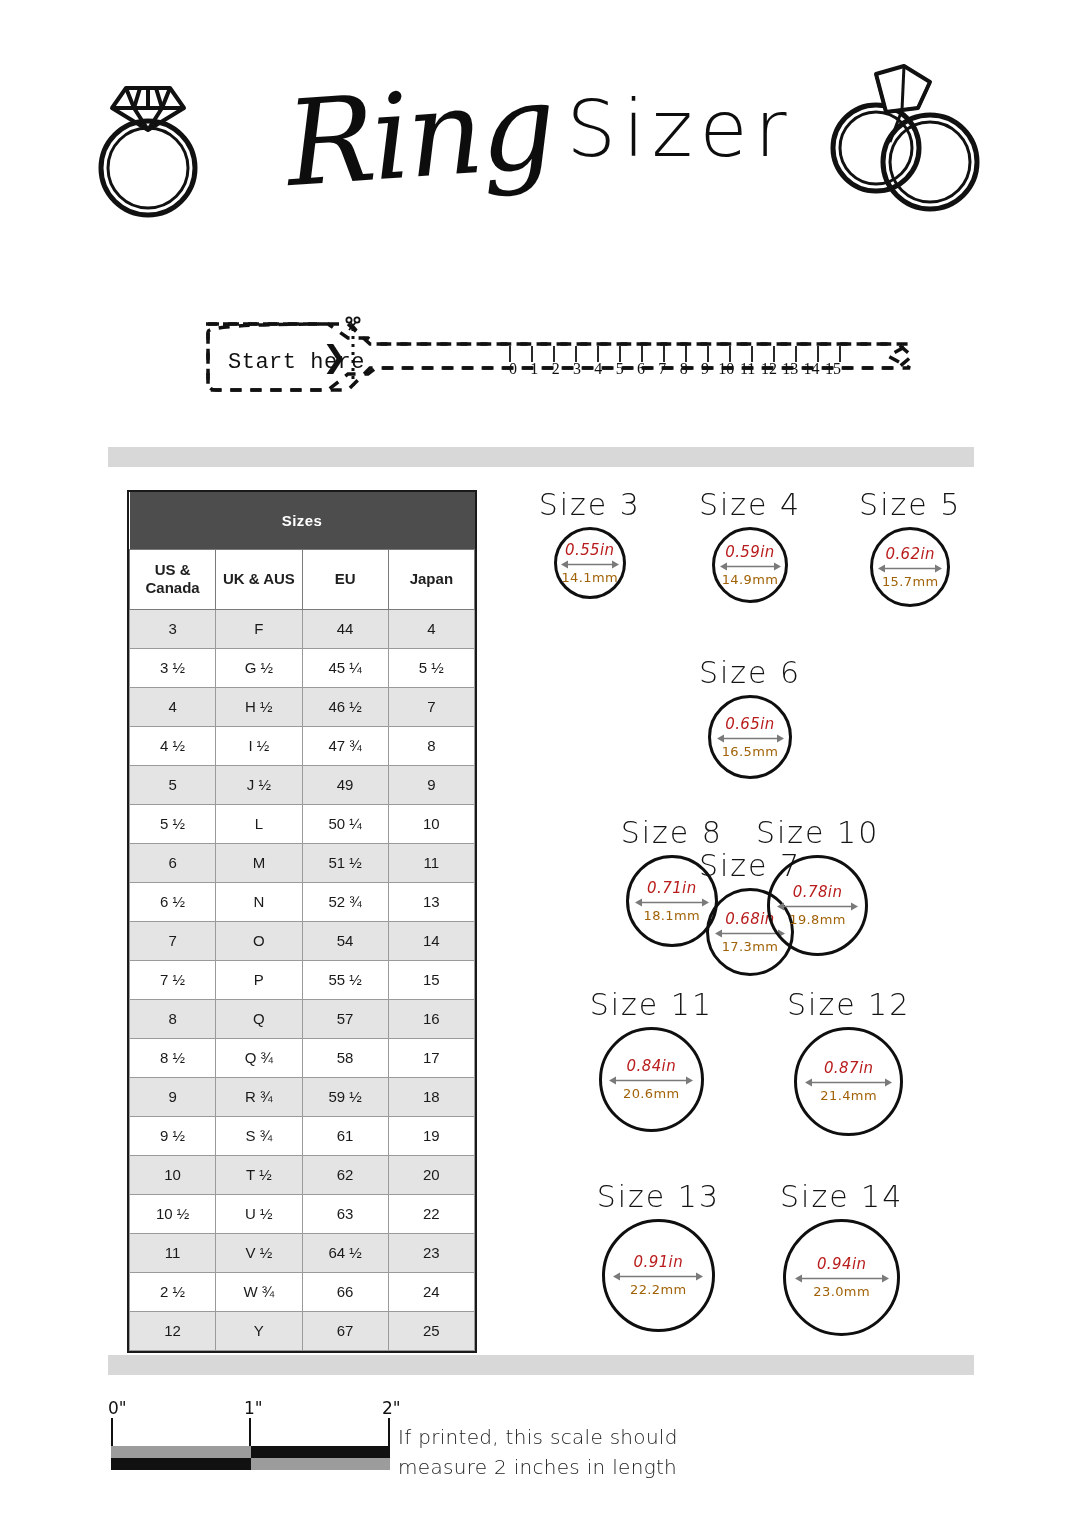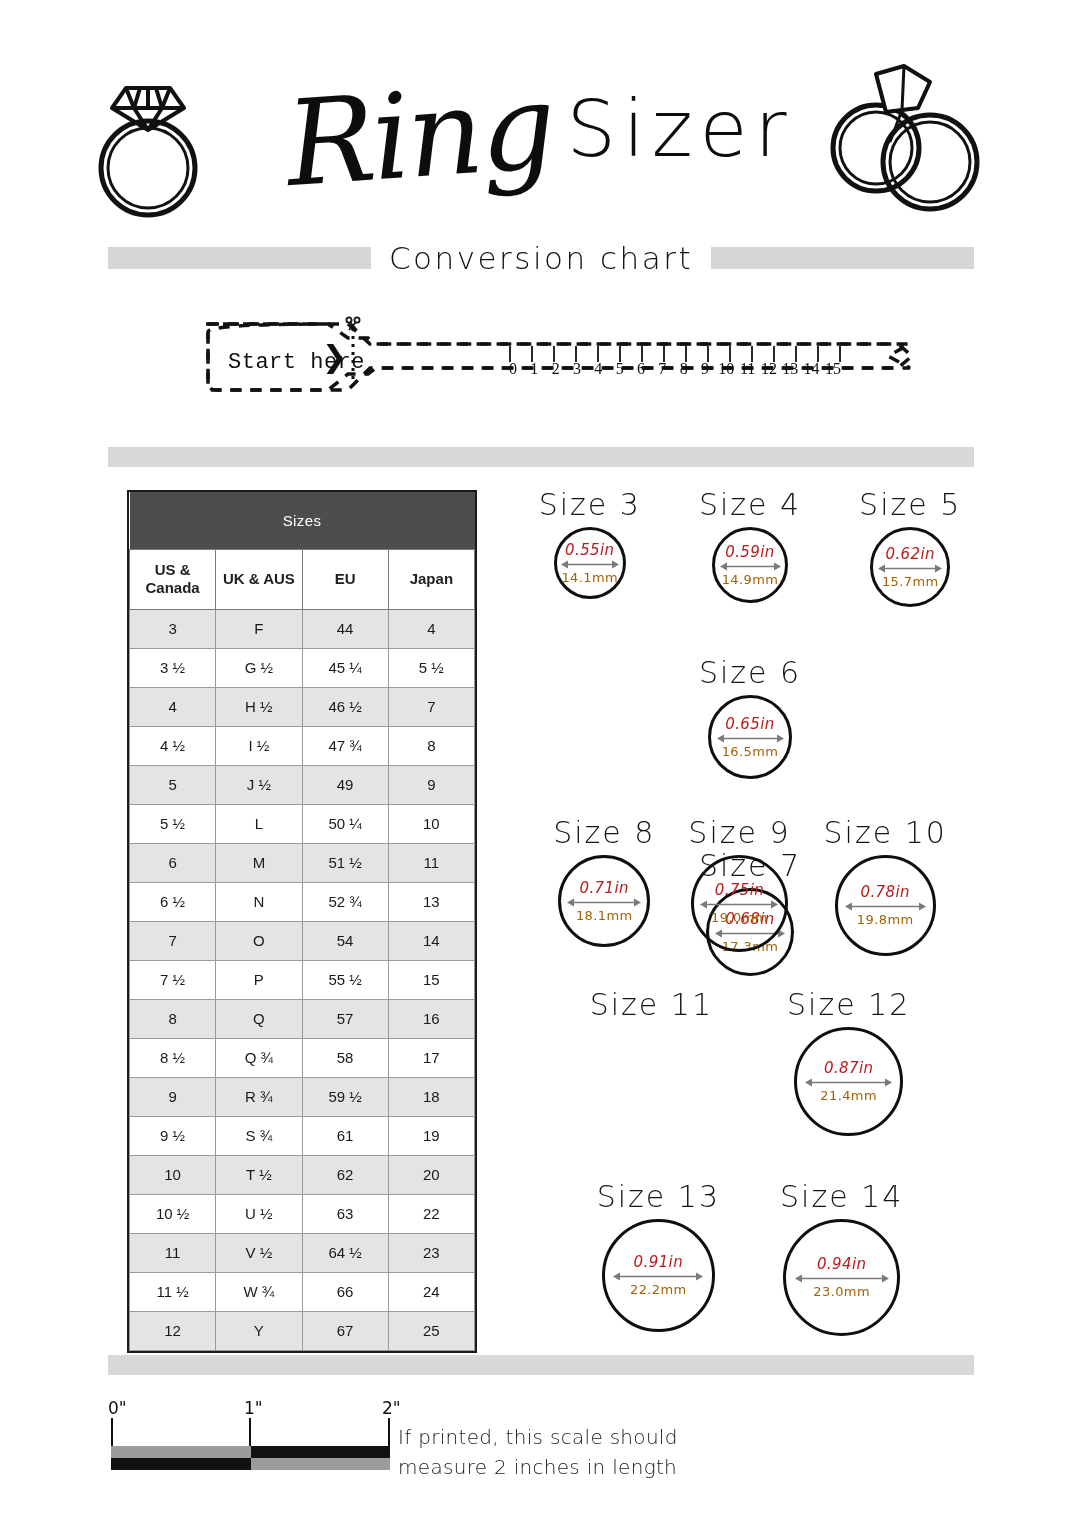--- a/index.html
+++ b/index.html
@@ -148,21 +148,21 @@
   }
   table.sizes {
     width: 100%;
     border-collapse: collapse;
     table-layout: fixed;
   }
   table.sizes th.title-cell {
     background: #4d4d4d;
     color: #ffffff;
     font-size: 15px;
-    font-weight: normal;
+    font-weight: bold;
     height: 57px;
     letter-spacing: 0.4px;
     text-align: center;
     border: none;
   }
   table.sizes th.col-head {
     background: #ffffff;
     color: #1f1f1f;
     font-size: 15px;
     font-weight: bold;
@@ -335,25 +335,20 @@
           <path d="M58 22 L68 60"></path>
           <path d="M86 14 L84 58"></path>
           <path d="M112 30 L100 56"></path>
           <path d="M68 60 L100 56"></path>
           <path d="M84 58 L72 90"></path>
         </g>
       </svg>
     </div>
   </div>
 
-  <div class="subtitle-row">
-    <div class="sub-bar"></div>
-    <div class="subtitle-text">Conversion chart</div>
-    <div class="sub-bar"></div>
-  </div>
 
   <div class="sizer-strip">
     <svg viewBox="0 0 720 100" width="720" height="100" style="position:absolute;left:0;top:0;">
       <path d="M8 18 L130 18 Q10 18 10 26 L10 76 Q10 84 18 84 L130 84
                L150 68 L170 68 L178 62 L712 62 L690 50 L712 38 L178 38 L170 32 L150 32 L130 18 Z" fill="none" stroke="#111" stroke-width="3.5" stroke-dasharray="11,9" stroke-linejoin="miter"></path>
       <path d="M10 18 L150 18 L172 38 L700 38 L714 50 L700 62 L172 62 L150 84 L10 84 Z" fill="none" stroke="#111" stroke-width="3.5" stroke-dasharray="11,9"></path>
       <line x1="155" y1="22" x2="155" y2="80" stroke="#111" stroke-width="3" stroke-dasharray="3,5"></line>
       <g transform="translate(155,20)">
         <circle cx="-4" cy="-6" r="2.6" fill="none" stroke="#111" stroke-width="1.8"></circle>
         <circle cx="4" cy="-6" r="2.6" fill="none" stroke="#111" stroke-width="1.8"></circle>
@@ -513,21 +508,21 @@
             <td>63</td>
             <td>22</td>
           </tr>
           <tr class="shade">
             <td>11</td>
             <td>V ½</td>
             <td>64 ½</td>
             <td>23</td>
           </tr>
           <tr class="plain">
-            <td>11 ½</td>
+            <td>2 ½</td>
             <td>W ¾</td>
             <td>66</td>
             <td>24</td>
           </tr>
           <tr class="shade">
             <td>12</td>
             <td>Y</td>
             <td>67</td>
             <td>25</td>
           </tr>
@@ -619,51 +614,48 @@
               <svg width="74" height="11" viewBox="0 0 74 11">
                 <line x1="5" y1="5.5" x2="69" y2="5.5" stroke="#7a7a7a" stroke-width="1.6"></line>
                 <path d="M0 5.5 L7 1.5 L7 9.5 Z" fill="#7a7a7a"></path>
                 <path d="M74 5.5 L67 1.5 L67 9.5 Z" fill="#7a7a7a"></path>
               </svg>
             </div>
             <div class="ring-mm">18.1mm</div>
           </div>
         </div>
         <div class="ring-item">
-          <div class="ring-size-label">Size 9</div>
-          <div class="ring-circle" style="width: 97px; height: 97px;">
-            <div class="ring-in">0.75in</div>
-            <div class="ring-arrow">
-              <svg width="78" height="11" viewBox="0 0 78 11">
-                <line x1="5" y1="5.5" x2="73" y2="5.5" stroke="#7a7a7a" stroke-width="1.6"></line>
-                <path d="M0 5.5 L7 1.5 L7 9.5 Z" fill="#7a7a7a"></path>
-                <path d="M78 5.5 L71 1.5 L71 9.5 Z" fill="#7a7a7a"></path>
-              </svg>
-            </div>
-            <div class="ring-mm">19.0mm</div>
-          </div>
-        </div>
-        <div class="ring-item">
           <div class="ring-size-label">Size 10</div>
           <div class="ring-circle" style="width: 101px; height: 101px;">
             <div class="ring-in">0.78in</div>
             <div class="ring-arrow">
               <svg width="81" height="11" viewBox="0 0 81 11">
                 <line x1="5" y1="5.5" x2="76" y2="5.5" stroke="#7a7a7a" stroke-width="1.6"></line>
                 <path d="M0 5.5 L7 1.5 L7 9.5 Z" fill="#7a7a7a"></path>
                 <path d="M81 5.5 L74 1.5 L74 9.5 Z" fill="#7a7a7a"></path>
               </svg>
             </div>
             <div class="ring-mm">19.8mm</div>
           </div>
         </div>
       </div>
       <div class="ring-row" style="top: 500px; gap: 74px;">
         <div class="ring-item">
           <div class="ring-size-label">Size 11</div>
+          <div class="ring-circle" style="width: 105px; height: 105px;">
+            <div class="ring-in">0.84in</div>
+            <div class="ring-arrow">
+              <svg width="84" height="11" viewBox="0 0 84 11">
+                <line x1="5" y1="5.5" x2="79" y2="5.5" stroke="#7a7a7a" stroke-width="1.6"></line>
+                <path d="M0 5.5 L7 1.5 L7 9.5 Z" fill="#7a7a7a"></path>
+                <path d="M84 5.5 L77 1.5 L77 9.5 Z" fill="#7a7a7a"></path>
+              </svg>
+            </div>
+            <div class="ring-mm">20.6mm</div>
+          </div>
         </div>
         <div class="ring-item">
           <div class="ring-size-label">Size 12</div>
           <div class="ring-circle" style="width: 109px; height: 109px;">
             <div class="ring-in">0.87in</div>
             <div class="ring-arrow">
               <svg width="87" height="11" viewBox="0 0 87 11">
                 <line x1="5" y1="5.5" x2="82" y2="5.5" stroke="#7a7a7a" stroke-width="1.6"></line>
                 <path d="M0 5.5 L7 1.5 L7 9.5 Z" fill="#7a7a7a"></path>
                 <path d="M87 5.5 L80 1.5 L80 9.5 Z" fill="#7a7a7a"></path>

